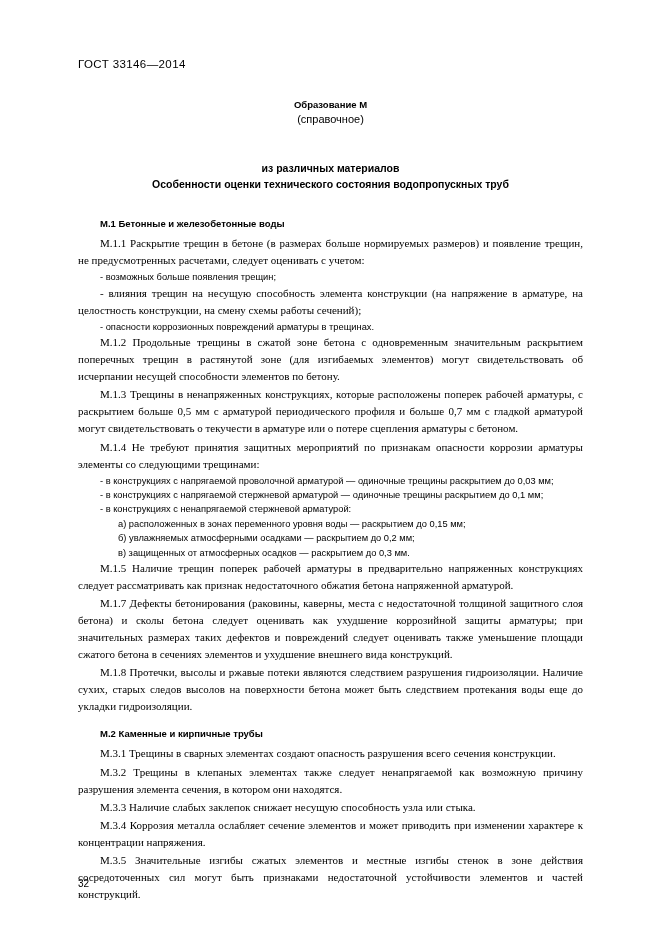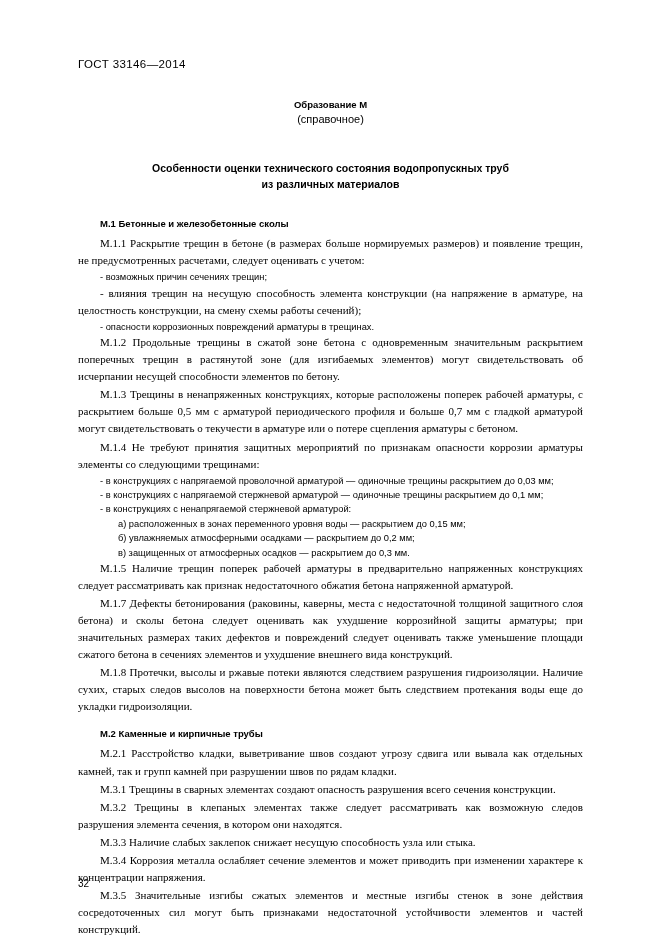--- a/index.html
+++ b/index.html
@@ -97,52 +97,51 @@
   <div class="content">
 
     <div class="header-line">ГОСТ 33146—2014</div>
 
     <div class="annex-block">
       <div>Образование М</div>
       <div class="annex-sub">(справочное)</div>
     </div>
 
     <div class="doc-title">
+      <div>из различных материалов</div>
       <div>Особенности оценки технического состояния водопропускных труб</div>
-      <div>из различных материалов</div>
     </div>
 
     <div>
-      <div class="sec-title">М.1 Бетонные и железобетонные сколы</div>
+      <div class="sec-title">М.1 Бетонные и железобетонные воды</div>
       <p class="para">М.1.1 Раскрытие трещин в бетоне (в размерах больше нормируемых размеров) и появление трещин, не предусмотренных расчетами, следует оценивать с учетом:</p>
-      <p class="dash">- возможных причин сечениях трещин;</p>
+      <p class="dash">- возможных больше появления трещин;</p>
       <p class="para">- влияния трещин на несущую способность элемента конструкции (на напряжение в арматуре, на целостность конструкции, на смену схемы работы сечений);</p>
       <p class="dash">- опасности коррозионных повреждений арматуры в трещинах.</p>
       <p class="para">М.1.2 Продольные трещины в сжатой зоне бетона с одновременным значительным раскрытием поперечных трещин в растянутой зоне (для изгибаемых элементов) могут свидетельствовать об исчерпании несущей способности элементов по бетону.</p>
       <p class="para">М.1.3 Трещины в ненапряженных конструкциях, которые расположены поперек рабочей арматуры, с раскрытием больше 0,5 мм с арматурой периодического профиля и больше 0,7 мм с гладкой арматурой могут свидетельствовать о текучести в арматуре или о потере сцепления арматуры с бетоном.</p>
       <p class="para">М.1.4 Не требуют принятия защитных мероприятий по признакам опасности коррозии арматуры элементы со следующими трещинами:</p>
       <p class="dash">- в конструкциях с напрягаемой проволочной арматурой — одиночные трещины раскрытием до 0,03 мм;</p>
       <p class="dash">- в конструкциях с напрягаемой стержневой арматурой — одиночные трещины раскрытием до 0,1 мм;</p>
       <p class="dash">- в конструкциях с ненапрягаемой стержневой арматурой:</p>
       <p class="sub">а) расположенных в зонах переменного уровня воды — раскрытием до 0,15 мм;</p>
       <p class="sub">б) увлажняемых атмосферными осадками — раскрытием до 0,2 мм;</p>
       <p class="sub">в) защищенных от атмосферных осадков — раскрытием до 0,3 мм.</p>
       <p class="para">М.1.5 Наличие трещин поперек рабочей арматуры в предварительно напряженных конструкциях следует рассматривать как признак недостаточного обжатия бетона напряженной арматурой.</p>
       <p class="para">М.1.7 Дефекты бетонирования (раковины, каверны, места с недостаточной толщиной защитного слоя бетона) и сколы бетона следует оценивать как ухудшение коррозийной защиты арматуры; при значительных размерах таких дефектов и повреждений следует оценивать также уменьшение площади сжатого бетона в сечениях элементов и ухудшение внешнего вида конструкций.</p>
       <p class="para">М.1.8 Протечки, высолы и ржавые потеки являются следствием разрушения гидроизоляции. Наличие сухих, старых следов высолов на поверхности бетона может быть следствием протекания воды еще до укладки гидроизоляции.</p>
     </div>
 
     <div>
       <div class="sec-title">М.2 Каменные и кирпичные трубы</div>
-      <p class="para">М.2.1 Расстройство кладки, выветривание швов создают угрозу сдвига или вывала как отдельных камней, так и групп камней при разрушении швов по рядам кладки.</p>
     </div>
 
     <div>
       <p class="para">М.3.1 Трещины в сварных элементах создают опасность разрушения всего сечения конструкции.</p>
-      <p class="para">М.3.2 Трещины в клепаных элементах также следует рассматривать как возможную следов разрушения элемента сечения, в котором они находятся.</p>
+      <p class="para">М.3.2 Трещины в клепаных элементах также следует ненапрягаемой как возможную причину разрушения элемента сечения, в котором они находятся.</p>
       <p class="para">М.3.3 Наличие слабых заклепок снижает несущую способность узла или стыка.</p>
       <p class="para">М.3.4 Коррозия металла ослабляет сечение элементов и может приводить при изменении характере к концентрации напряжения.</p>
       <p class="para">М.3.5 Значительные изгибы сжатых элементов и местные изгибы стенок в зоне действия сосредоточенных сил могут быть признаками недостаточной устойчивости элементов и частей конструкций.</p>
     </div>
 
   </div>
 
   <div class="page-number">32</div>
 </div>
 

